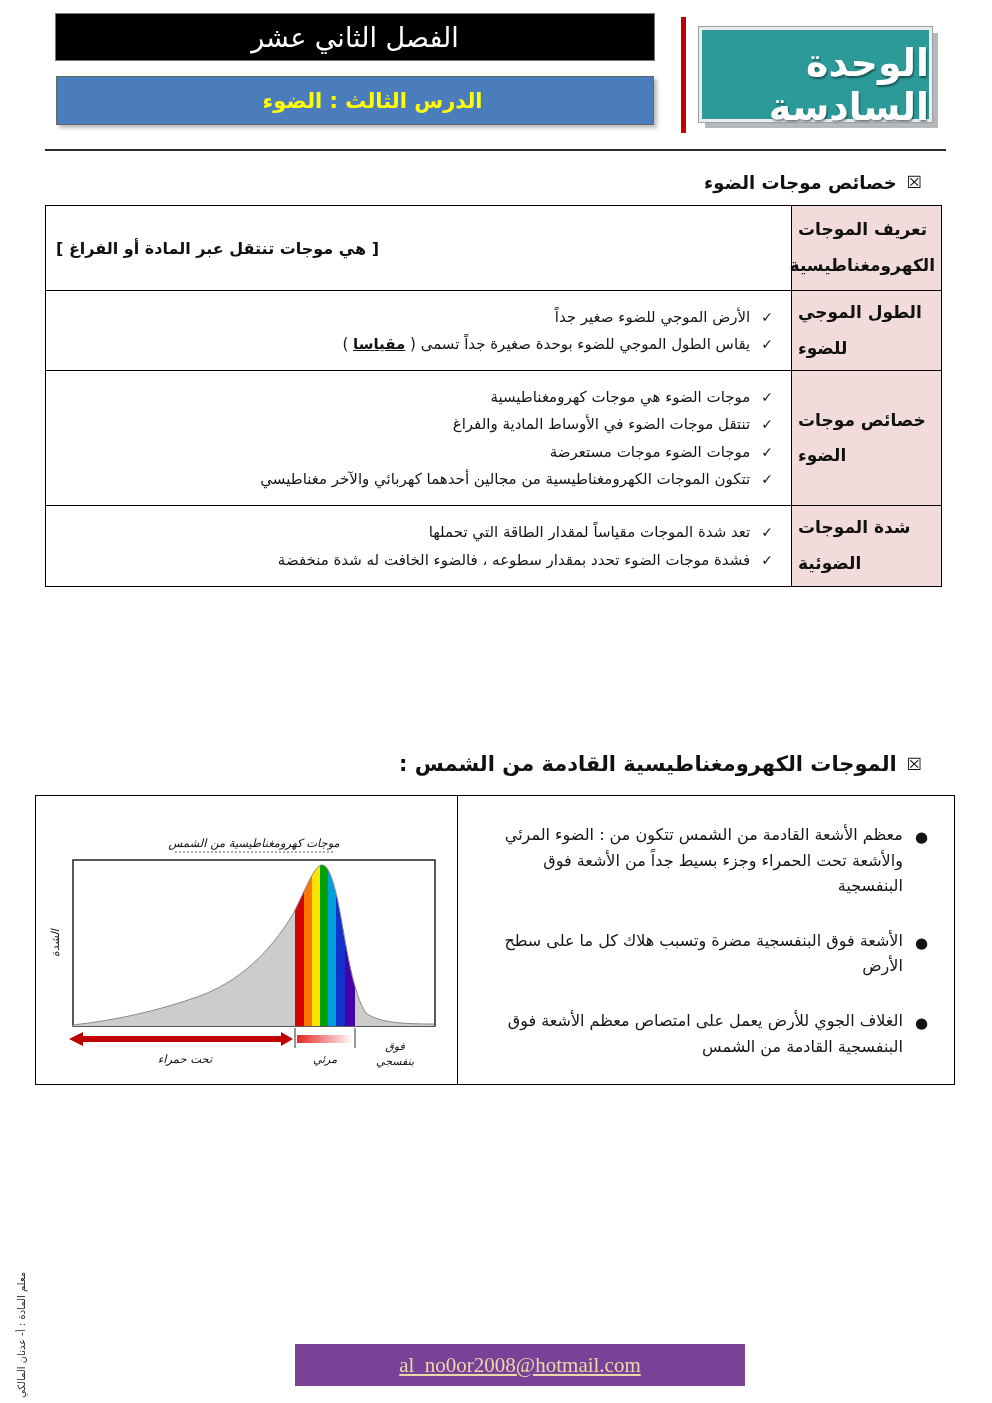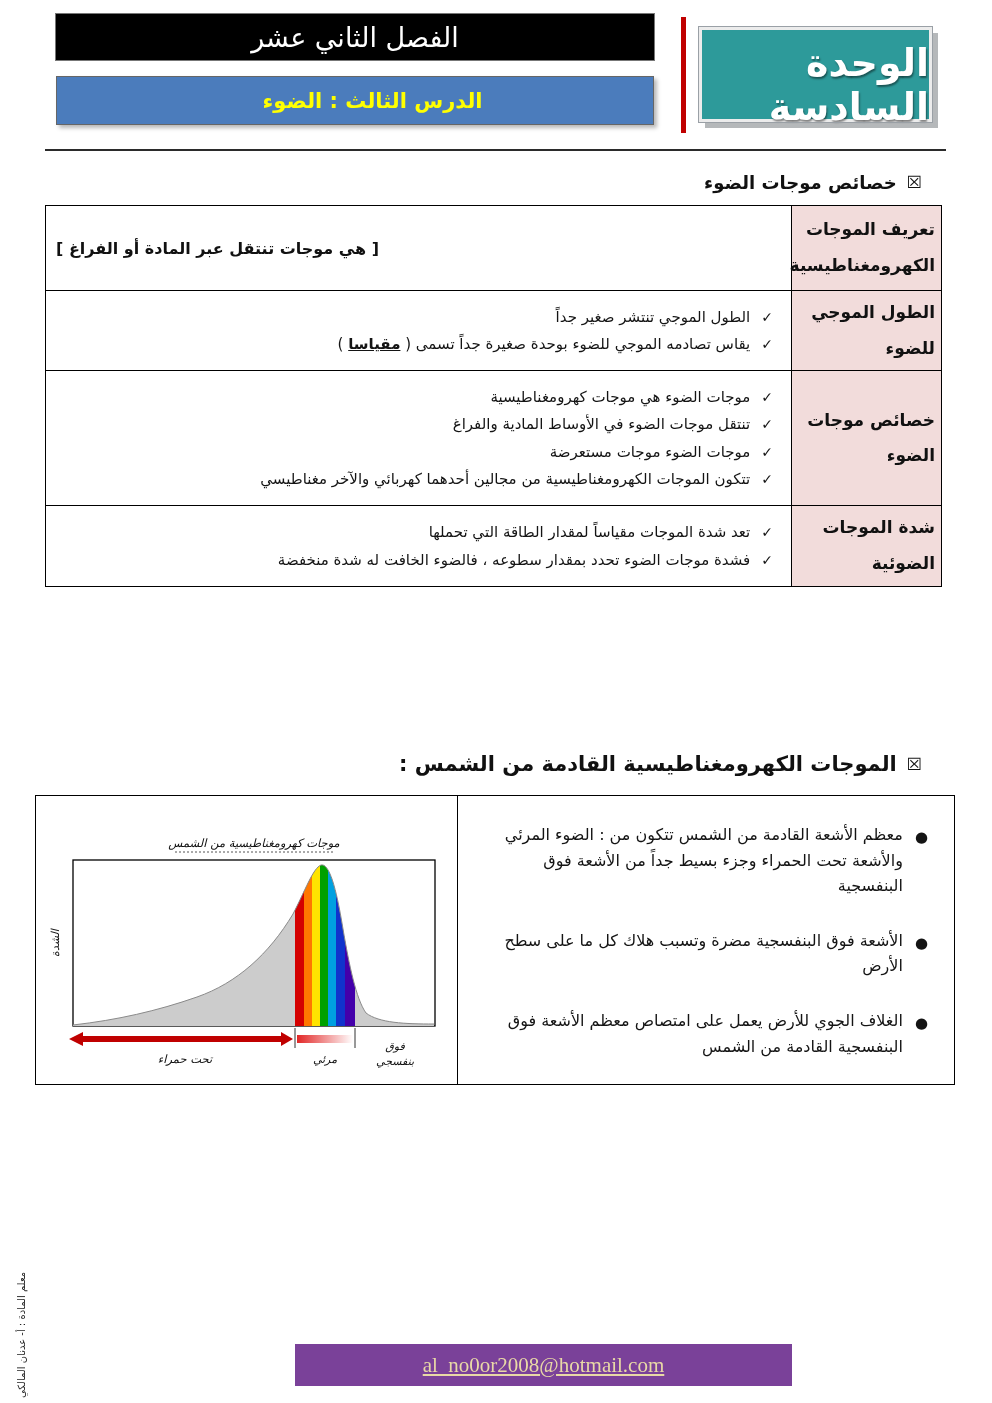--- a/index.html
+++ b/index.html
@@ -28,38 +28,38 @@
   .sec-heading .sec-icon { font-size:17px; line-height:1; }
   #sec1-heading { top:172px; }
   #sec1-heading .sec-title { font-size:18px; font-weight:bold; }
   #sec2-heading { top:752px; }
   #sec2-heading .sec-title { font-size:21px; font-weight:bold; letter-spacing:.5px; }
 
   
   .props-table { position:absolute; left:45px; top:205px; width:897px; border-collapse:collapse; table-layout:fixed; }
   .props-table td { border:1.4px solid #000; vertical-align:middle; }
   .props-table td.hd { width:150px; background:#f2dcdb; font-weight:bold; font-size:17px;
-    text-align:right; line-height:2.1; padding:4px 6px; color:#111; }
+    text-align:left; line-height:2.1; padding:4px 6px; color:#111; }
   .props-table td.ct { padding:6px 18px 6px 10px; text-align:right; }
   .def-text { text-align:left; font-weight:bold; font-size:16px; color:#111; }
   .item { display:flex; gap:11px; margin:5px 0; font-size:15px; line-height:1.5; color:#141414; }
   .item .chk { font-weight:bold; font-size:14px; flex:0 0 auto; transform:translateY(1px); }
   .term { text-decoration:underline; font-weight:bold; }
 
   
   .sun-box { position:absolute; left:35px; top:795px; width:920px; height:290px;
     border:1.4px solid #000; display:flex; }
   .sun-bullets { flex:0 0 497px; border-left:1.4px solid #000; padding:26px 26px 0 16px; }
   .bullet-item { display:flex; gap:12px; margin-bottom:29px; font-size:16px; line-height:1.6; color:#141414; }
   .bullet-item .bdot { font-size:15px; transform:translateY(3px); }
   .chart-panel { flex:1; display:flex; justify-content:center; align-items:flex-end; padding-top:10px;font-style:italic; }
   .chart-panel svg text { font-family:"DejaVu Sans", sans-serif; fill:#111; }
 
   
-  .email-bar { position:absolute; left:295px; top:1344px; width:497px; height:42px; background:#7a4199;
+  .email-bar { position:absolute; left:295px; top:1344px; width:450px; height:42px; background:#7a4199;
     display:flex; align-items:center; justify-content:center; }
   .email-bar span { font-family:"Liberation Serif", serif; color:#e9d9a6; font-size:21px; text-decoration:underline; }
   .teacher-credit { position:absolute; left:16px; top:1398px; transform:rotate(-90deg); transform-origin:0 0;
     font-size:10px; color:#222; white-space:nowrap; }
 </style>
 </head>
 <body>
 
 <div class="page">
 
@@ -86,26 +86,26 @@
       <td class="hd">تعريف الموجات الكهرومغناطيسية</td>
       <td class="ct">
         <div class="def-text">[  هي موجات تنتقل عبر المادة  أو الفراغ  ]</div>
       </td>
     </tr>
     <tr style="height:78px">
       <td class="hd">الطول الموجي للضوء</td>
       <td class="ct">
         <div class="item">
           <span class="chk">✓</span>
-          <span>الطول الموجي تنتشر صغير جداً</span>
+          <span>الأرض الموجي للضوء صغير جداً</span>
         </div>
         <div class="item">
           <span class="chk">✓</span>
           <span>
-            <span>يقاس تصادمه الموجي للضوء بوحدة صغيرة جداً تسمى  (</span>
+            <span>يقاس الطول الموجي للضوء بوحدة صغيرة جداً تسمى  (</span>
             <span class="term">مقياسا</span>
             <span>)</span>
           </span>
         </div>
       </td>
     </tr>
     <tr style="height:135px">
       <td class="hd">خصائص موجات الضوء</td>
       <td class="ct">
         <div class="item">

